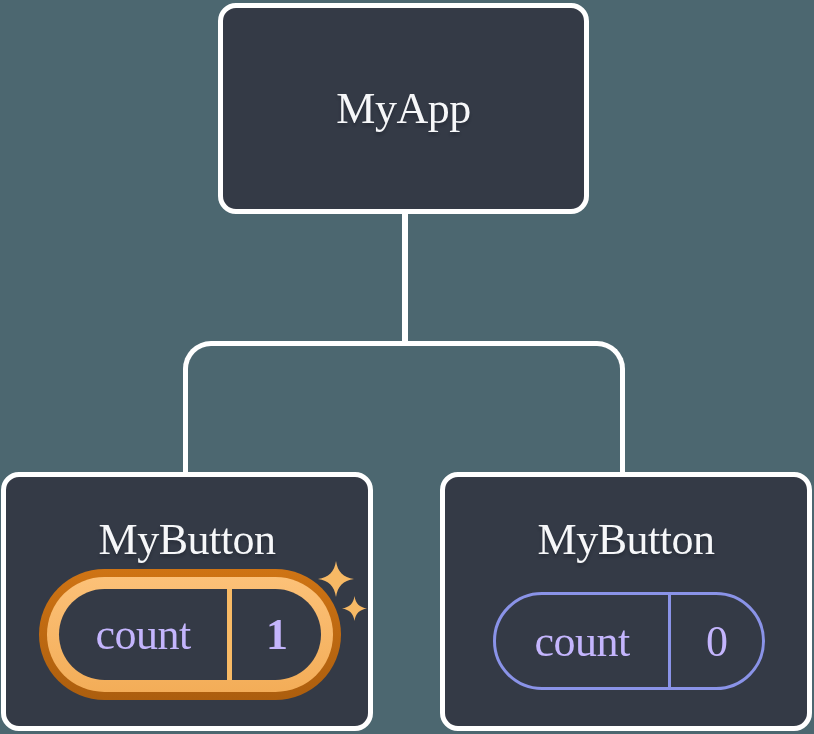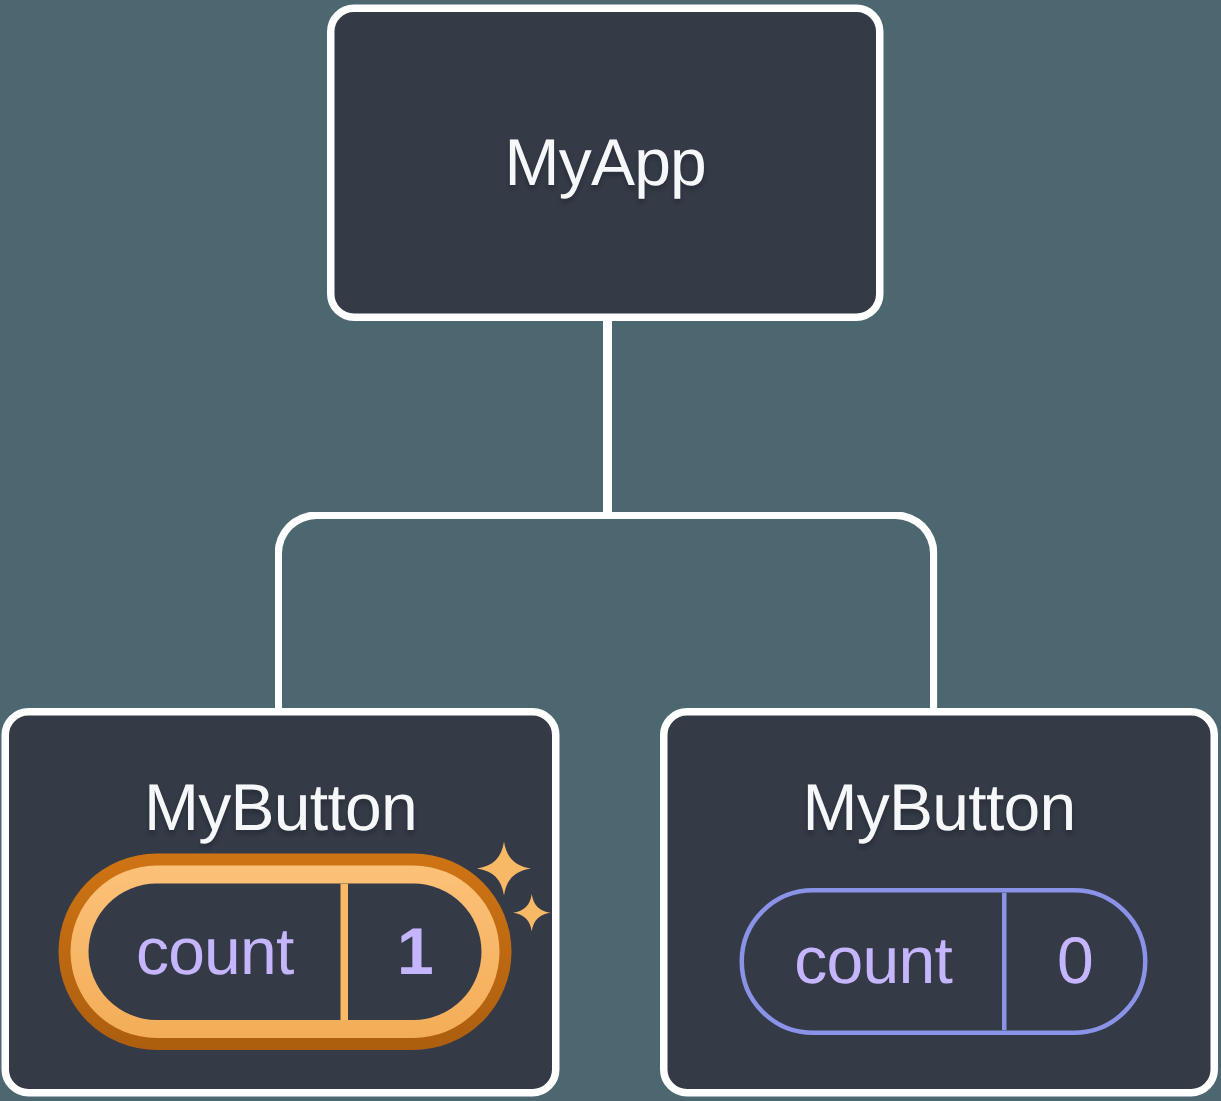--- a/index.html
+++ b/index.html
@@ -14,20 +14,21 @@
     height: 734px;
     background: #4C6770;
     overflow: hidden;
   }
   .node {
     position: absolute;
     background: #343A46;
     border: 5px solid #FFFFFF;
     border-radius: 18px;
     box-sizing: border-box;
+    font-family: Liberation Serif, serif;
   }
   .node-root {
     left: 218px;
     top: 3px;
     width: 371px;
     height: 211px;
     display: flex;
     align-items: center;
     justify-content: center;
   }

